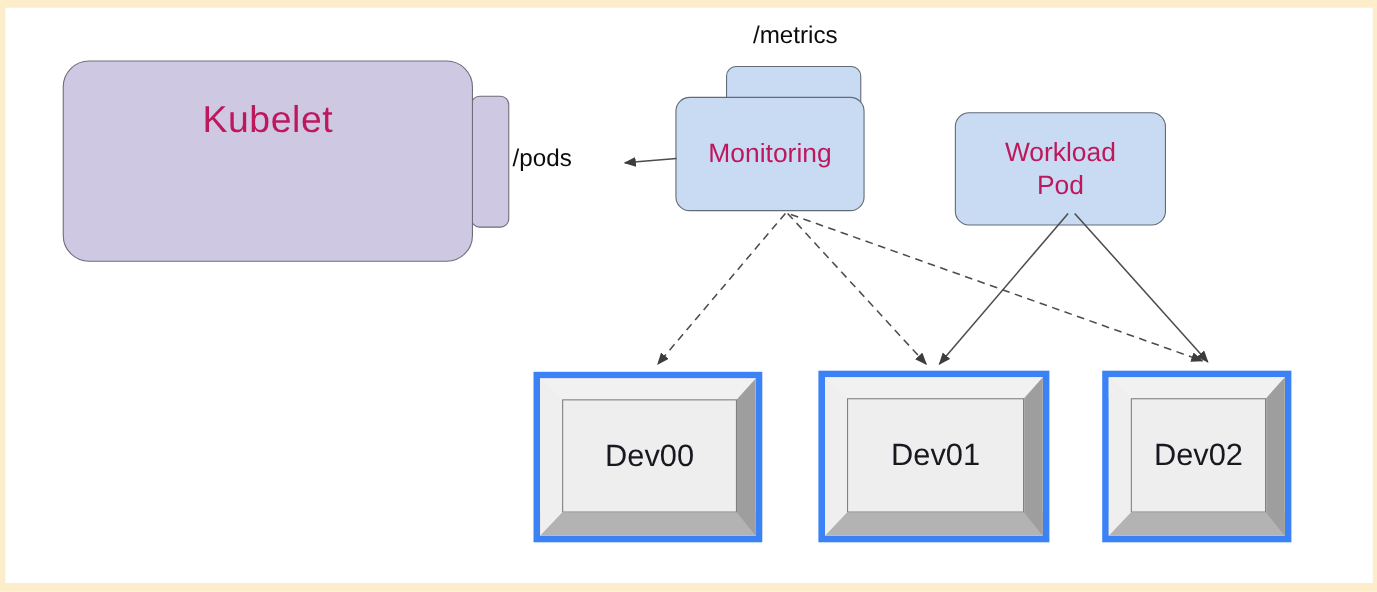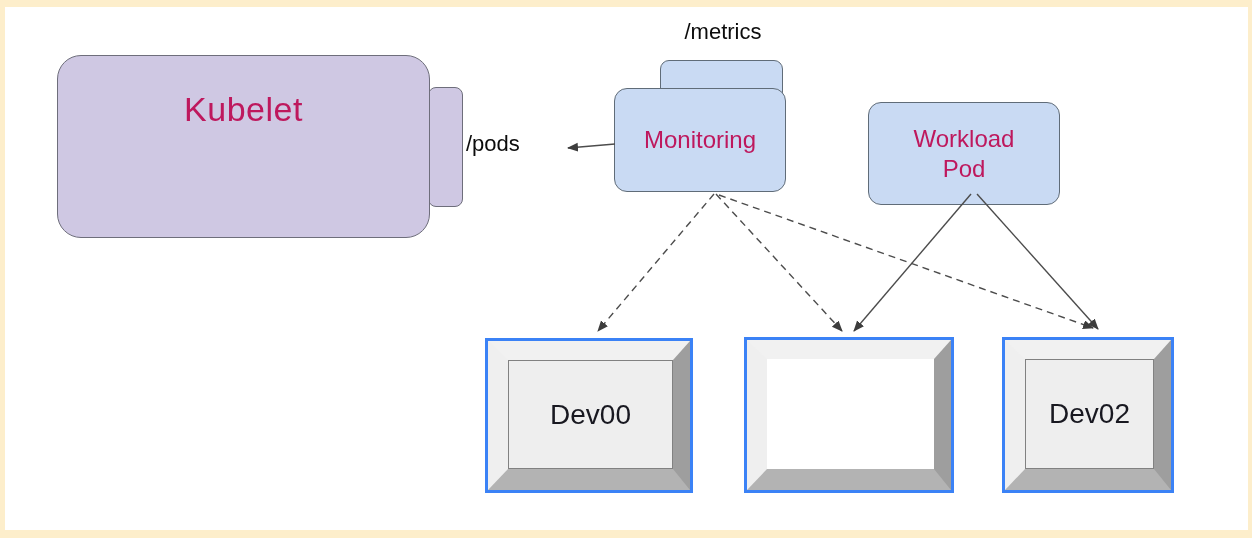--- a/index.html
+++ b/index.html
@@ -63,21 +63,21 @@
     color:#0c0c0c;
     text-align:right;
   }
   .lbl-metrics{left:663px;top:12px;width:110px;text-align:center;}
   .lbl-pods{left:461px;top:124px;}
   
   .dev-key{
     position:absolute;
     width:208px;height:155px;
     box-sizing:border-box;
-    border:3px solid #3b82f6;
+    border:6px solid #3b82f6;
     background:#ffffff;
   }
   .dev-bevel{
     position:absolute;inset:0;
     box-sizing:border-box;
     border-style:solid;
     border-width:19px 17px 21px 20px;
     border-color:#f1f1f1 #9e9e9e #b3b3b3 #efefef;
   }
   .dev-face{
@@ -127,20 +127,23 @@
     </div>
 
     <div class="dev-key dev00">
       <div class="dev-bevel"></div>
       <div class="dev-face">
         <span>Dev00</span>
       </div>
     </div>
     <div class="dev-key dev01">
       <div class="dev-bevel"></div>
+      <div class="dev-face">
+        <span>Dev01</span>
+      </div>
     </div>
     <div class="dev-key dev02">
       <div class="dev-bevel"></div>
       <div class="dev-face">
         <span>Dev02</span>
       </div>
     </div>
 
     <svg id="edges-svg" xmlns="http://www.w3.org/2000/svg">
       <defs>

